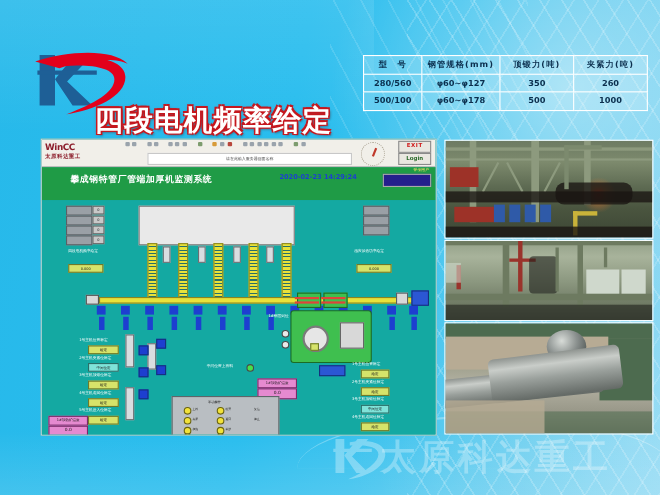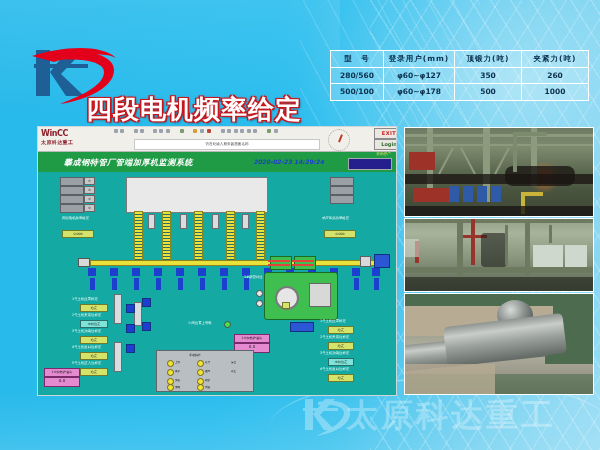--- a/index.html
+++ b/index.html
@@ -75,21 +75,20 @@
   
   .hmi{
     position:absolute;left:37px;top:126px;width:358px;height:268px;
     background:#13a9a0;border:1px solid #cfd6d8;
     overflow:hidden;
     font-size:3px;
   }
   .hmi-top{
     position:relative;width:100%;height:24px;background:#f1efe9;
     border-bottom:1px solid #b9b9b9;
-    padding-left:12px;
   }
   .wincc{position:absolute;left:3px;top:2px;width:68px;height:20px;}
   .wincc .w1{
     font-size:8px;font-weight:bold;color:#8d1f2d;letter-spacing:-.4px;
     font-family:"DejaVu Sans",sans-serif;
   }
   .wincc .w2{font-size:5px;color:#8d1f2d;font-weight:bold;letter-spacing:.4px;margin-top:1px;}
   .tbar{position:absolute;left:76px;top:2px;width:200px;height:8px;}
   .tbar i{
     display:inline-block;width:4px;height:4px;margin-right:2.2px;
@@ -119,21 +118,21 @@
     color:#d01c1c;font-size:5px;font-weight:bold;text-align:center;line-height:9px;
     letter-spacing:.5px;
   }
   .btn-login{
     position:absolute;right:4px;top:12px;width:28px;height:9px;
     background:#e9e7e0;border:1px solid #8a8a8a;
     color:#2b6a2b;font-size:5px;font-weight:bold;text-align:center;line-height:9px;
   }
 
   .hmi-title{
-    position:relative;width:100%;height:20px;background:#1f9b46;font-style:italic;
+    position:relative;width:100%;height:30px;background:#1f9b46;
   }
   .hmi-title .t{
     position:absolute;left:26px;top:5px;
     color:#ffffff;font-size:8px;font-weight:bold;letter-spacing:.6px;white-space:nowrap;
   }
   .hmi-title .ts{
     position:absolute;left:216px;top:6px;
     color:#1d3fd0;font-size:6px;font-weight:bold;white-space:nowrap;
   }
   .hmi-title .ulbl{
@@ -299,21 +298,21 @@
       <path d="M4 14 C34 4, 74 2, 88 16 C78 10, 50 12, 26 20 Z" fill="#e3001b"></path>
       <path d="M30 12 C62 6, 86 14, 86 28 C86 46, 58 58, 32 62 C58 52, 76 42, 76 30 C76 20, 56 16, 30 18 Z" fill="#e3001b"></path>
     </svg>
     <div class="title-cn">四段电机频率给定</div>
   </div>
 
   <table class="spec">
     <tbody>
         <tr class="head">
       <td class="c0">型　号</td>
-      <td class="c1">登录用户(mm)</td>
+      <td class="c1">钢管规格(mm)</td>
       <td class="c2">顶锻力(吨)</td>
       <td class="c3">夹紧力(吨)</td>
     </tr>
     <tr>
       <td class="c0">280/560</td>
       <td class="c1">φ60~φ127</td>
       <td class="c2">350</td>
       <td class="c3">260</td>
     </tr>
     <tr>

